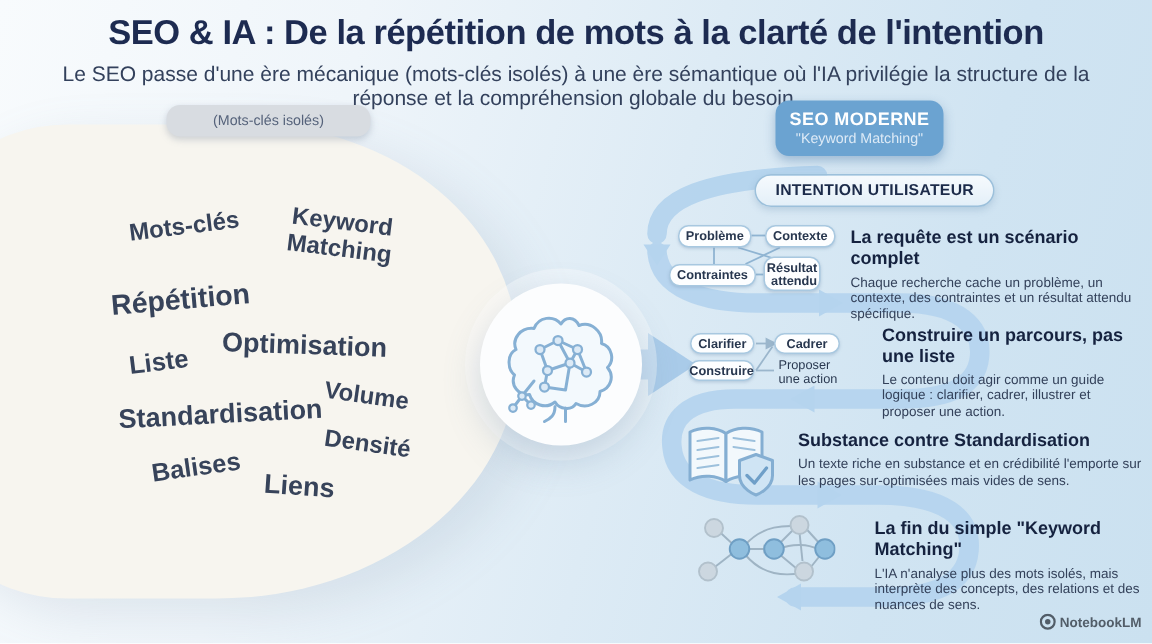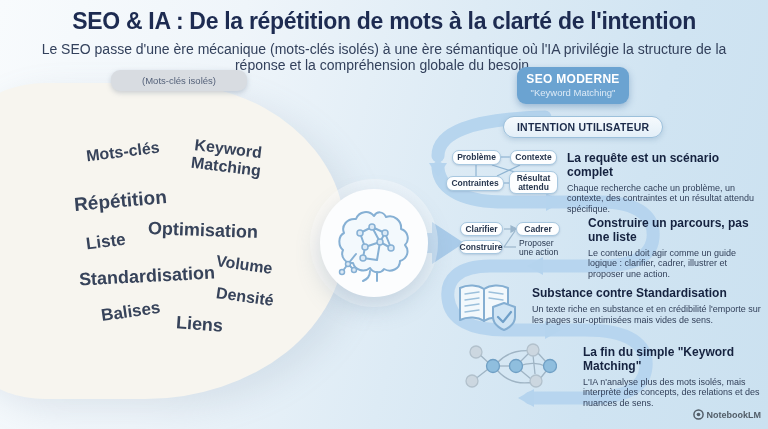--- a/index.html
+++ b/index.html
@@ -50,25 +50,25 @@
   .flow-svg { position:absolute; left:0; top:0; z-index:2; pointer-events:none; }
   
   .intent-pill { position:absolute; left:503px; top:116px; padding:4px 13px; z-index:4;
     background:linear-gradient(#f6fafd,#e3eff8); border:1.5px solid #9cc0db; border-radius:14px;
     font-size:10.5px; font-weight:bold; color:#1c2b4a; letter-spacing:.2px;
     box-shadow:0 2px 5px rgba(110,145,180,.3); }
   
   .node { position:absolute; z-index:4; background:#fdfeff; border:1px solid #a8c8e0;
     border-radius:7px; box-shadow:0 1px 2px rgba(120,150,180,.35); color:#28374f;
     font-size:8.5px; font-weight:bold; display:flex; align-items:center; justify-content:center;
-    text-align:center; line-height:1.05; padding:1px 2px; }
+    text-align:right; line-height:1.05; padding:1px 2px; }
   .n-probleme    { left:452px; top:150px; width:49px; height:15px; }
   .n-contexte    { left:510px; top:150px; width:47px; height:15px; }
   .n-contraintes { left:446px; top:176px; width:58px; height:15px; }
-  .n-resultat    { left:509px; top:171px; width:49px; height:23px; }
+  .n-resultat    { left:509px; top:171px; width:38px; height:23px; }
   .n-clarifier   { left:460px; top:222px; width:43px; height:14px; }
   .n-cadrer      { left:516px; top:222px; width:44px; height:14px; }
   .n-illustrer   { left:459px; top:240px; width:44px; height:14px; }
   .n-proposer    { position:absolute; left:519px; top:239px; width:46px; z-index:4;
     font-size:8.5px; font-weight:normal; color:#28374f; text-align:left; line-height:1.1; }
   .connector-svg { position:absolute; left:0; top:0; z-index:3; pointer-events:none; }
   
   .sec { position:absolute; z-index:4; }
   .sec h3 { font-size:12px; font-weight:bold; color:#15223f; line-height:1.15; margin-bottom:3px; }
   .sec p  { font-size:9px; color:#33415a; line-height:1.2; }

